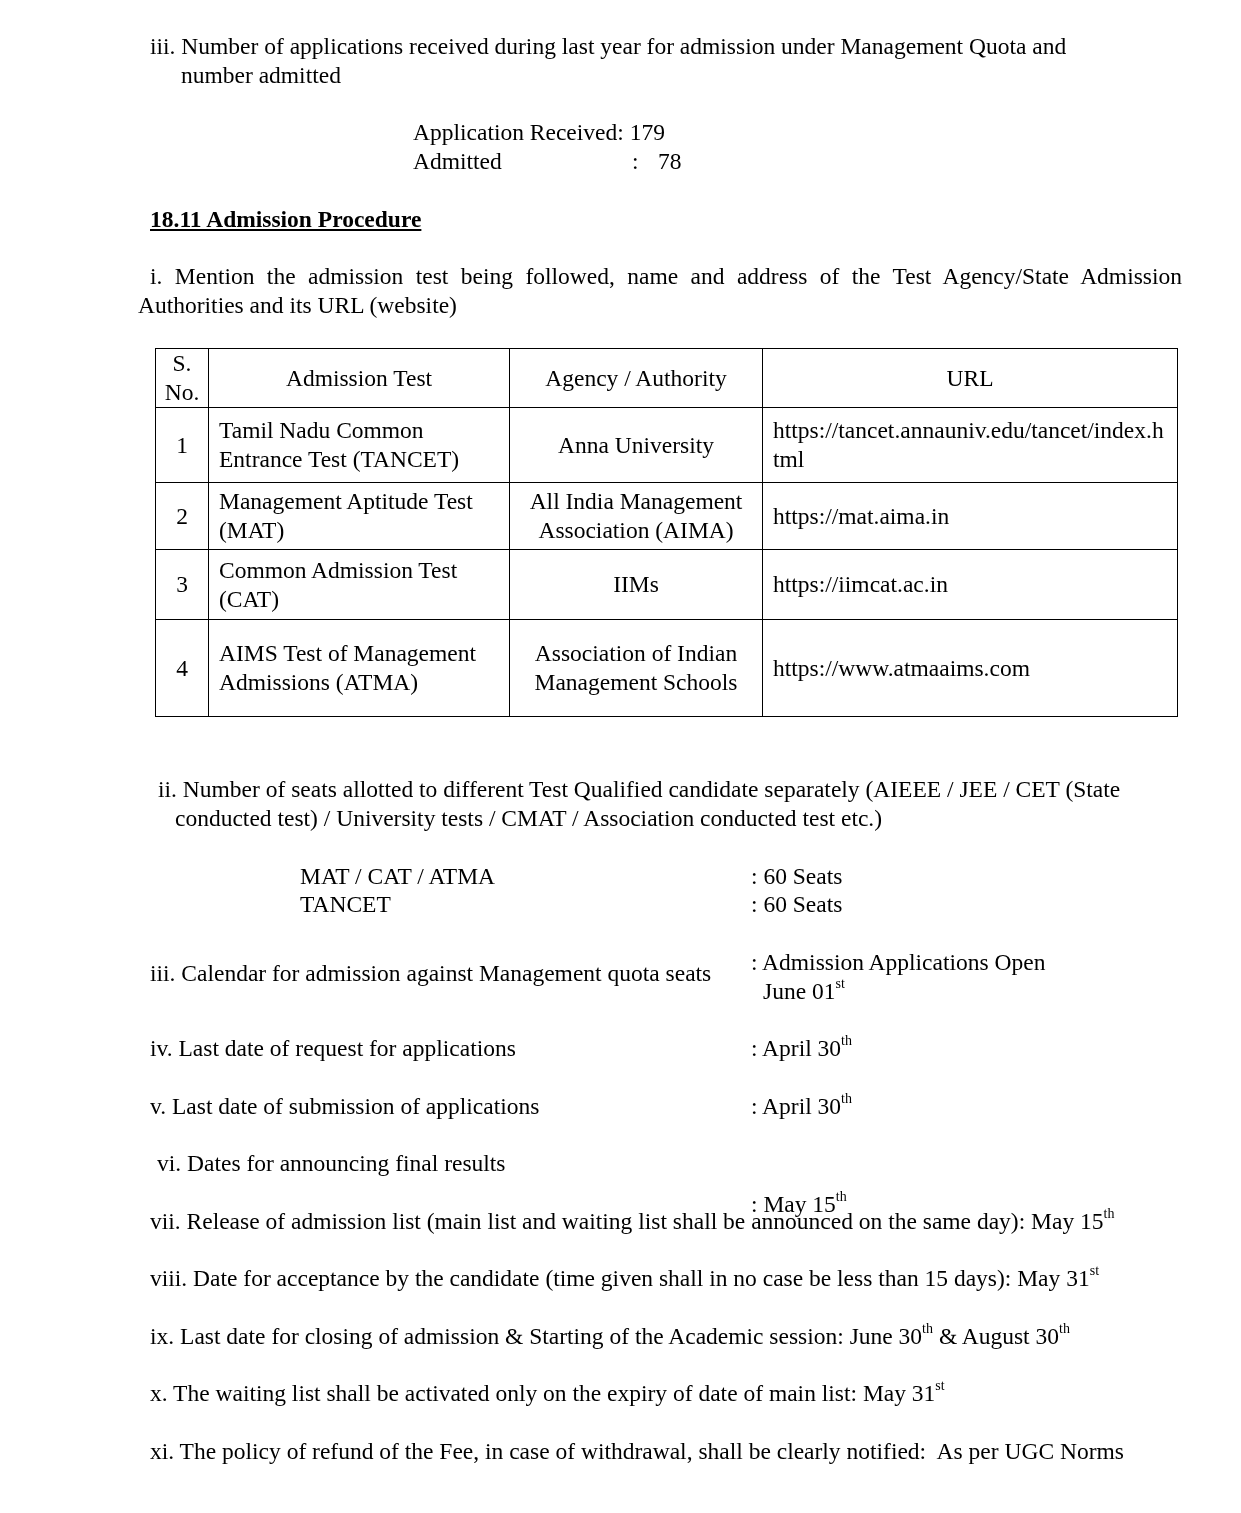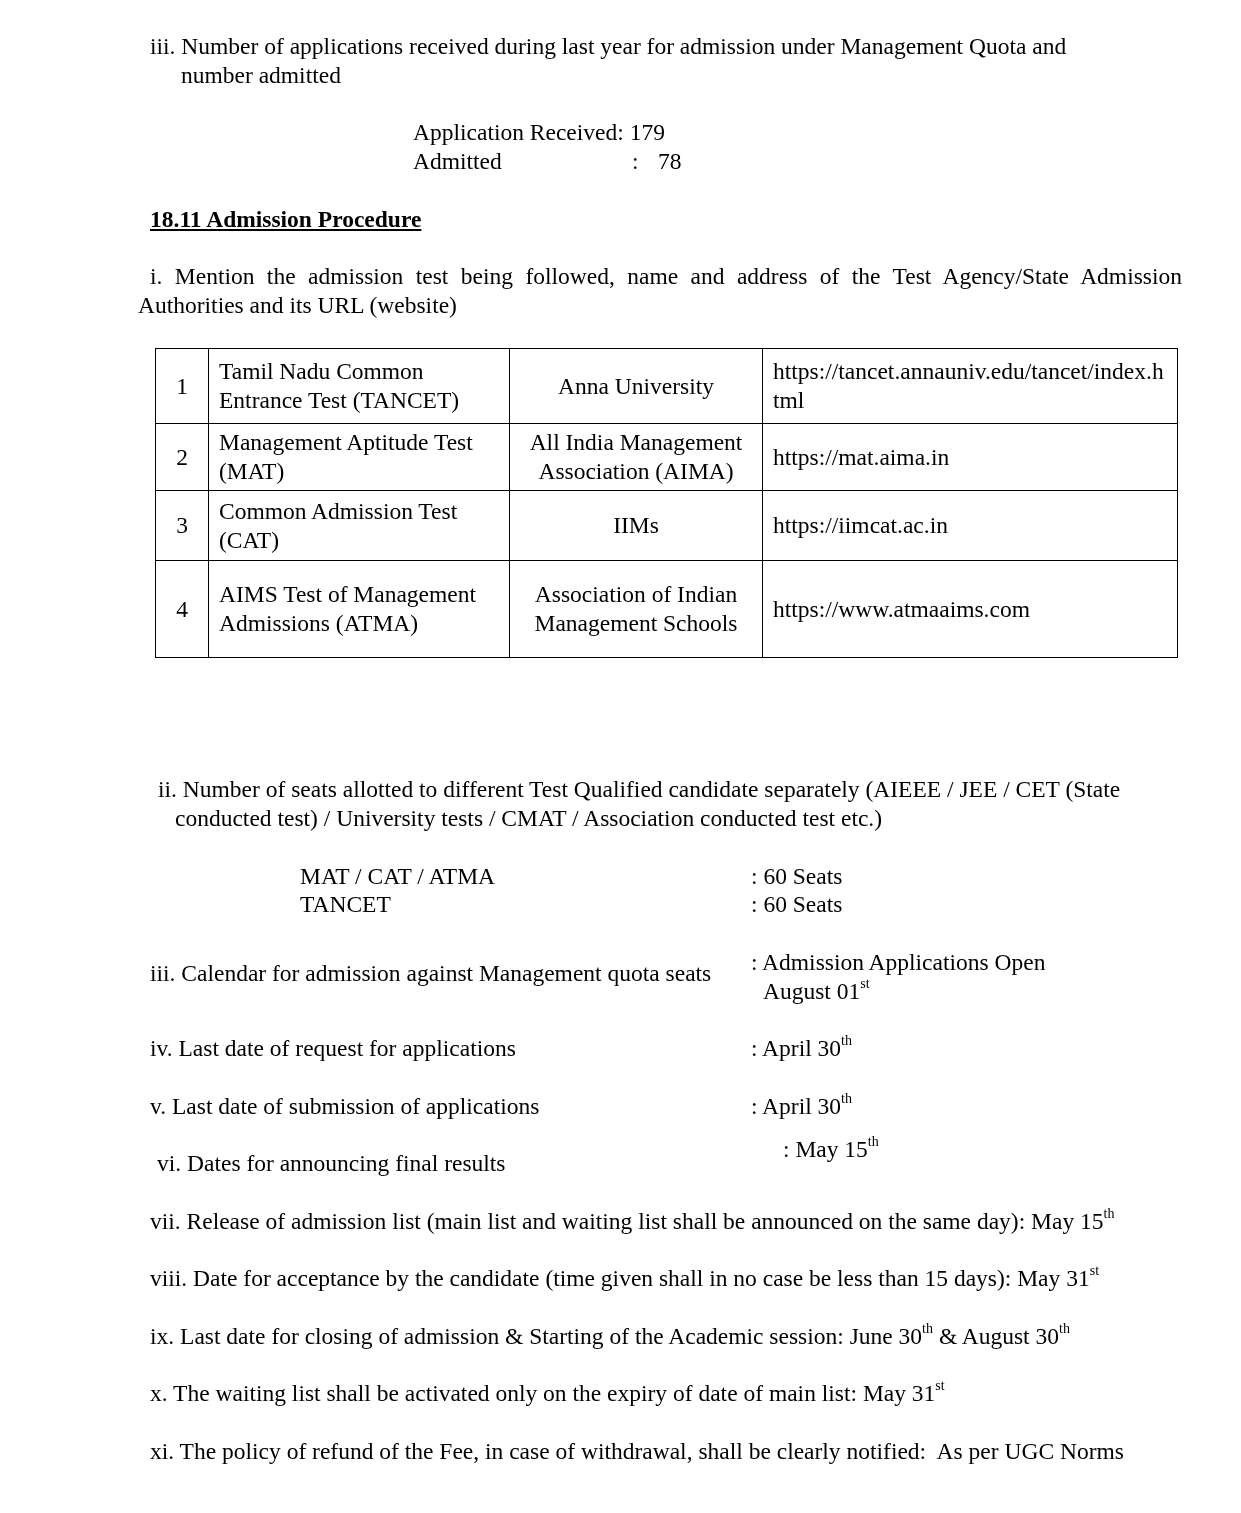--- a/index.html
+++ b/index.html
@@ -38,20 +38,26 @@
 <div class="abs" style="left:632px; top:147px;">:</div>
 <div class="abs" style="left:658px; top:147px;">78</div>
 
 <div class="abs heading" style="left:150px; top:205px;">18.11 Admission Procedure</div>
 
 <div class="abs" style="left:150px; top:262px; width:1032px; text-align:justify; text-align-last:justify; white-space:normal;">i. Mention the admission test being followed, name and address of the Test Agency/State Admission</div>
 <div class="abs" style="left:138px; top:291px;">Authorities and its URL (website)</div>
 
 <table class="adm">
   <tbody>
+      <tr style="height:59px;">
+    <th class="c0" style="white-space:normal;">S. No.</th>
+    <th class="c1" style="text-align:center;">Admission Test</th>
+    <th class="c2">Agency / Authority</th>
+    <th class="c3" style="text-align:center;">URL</th>
+  </tr>
   <tr style="height:75px;">
     <td class="c0">1</td>
     <td class="c1">Tamil Nadu Common Entrance Test (TANCET)</td>
     <td class="c2">Anna University</td>
     <td class="c3 url-cell">https://tancet.annauniv.edu/tancet/index.html</td>
   </tr>
   <tr style="height:67px;">
     <td class="c0">2</td>
     <td class="c1">Management Aptitude Test (MAT)</td>
     <td class="c2">All India Management Association (AIMA)</td>
@@ -74,30 +80,30 @@
 
 <div class="abs" style="left:150px; top:775px;margin-left:8px;">ii. Number of seats allotted to different Test Qualified candidate separately (AIEEE / JEE / CET (State</div>
 <div class="abs" style="left:175px; top:804px;">conducted test) / University tests / CMAT / Association conducted test etc.)</div>
 <div class="abs" style="left:300px; top:862px;">MAT / CAT / ATMA</div>
 <div class="abs" style="left:751px; top:862px;">: 60 Seats</div>
 <div class="abs" style="left:300px; top:890px;">TANCET</div>
 <div class="abs" style="left:751px; top:890px;">: 60 Seats</div>
 
 <div class="abs" style="left:150px; top:948px;margin-top:11px;">iii. Calendar for admission against Management quota seats</div>
 <div class="abs" style="left:751px; top:948px;">: Admission Applications Open</div>
-<div class="abs" style="left:763px; top:977px;"><span>August 01</span><sup>st</sup></div>
+<div class="abs" style="left:763px; top:977px;"><span>June 01</span><sup>st</sup></div>
 
 <div class="abs" style="left:150px; top:1034px;">iv. Last date of request for applications</div>
 <div class="abs" style="left:751px; top:1034px;"><span>: April 30</span><sup>th</sup></div>
 
 <div class="abs" style="left:150px; top:1092px;">v. Last date of submission of applications</div>
 <div class="abs" style="left:751px; top:1092px;"><span>: April 30</span><sup>th</sup></div>
 
 <div class="abs" style="left:157px; top:1149px;">vi. Dates for announcing final results</div>
-<div class="abs" style="left:751px; top:1135px;margin-left:32px;"><span>: May 15</span><sup>th</sup></div>
+<div class="abs" style="left:751px; top:1190px;"><span>: May 15</span><sup>th</sup></div>
 
 <div class="abs" style="left:150px; top:1207px;"><span>vii. Release of admission list (main list and waiting list shall be announced on the same day): May 15</span><sup>th</sup></div>
 
 <div class="abs" style="left:150px; top:1264px;"><span>viii. Date for acceptance by the candidate (time given shall in no case be less than 15 days): May 31</span><sup>st</sup></div>
 
 <div class="abs" style="left:150px; top:1322px;"><span>ix. Last date for closing of admission &amp; Starting of the Academic session: June 30</span><sup>th</sup><span> &amp; August 30</span><sup>th</sup></div>
 
 <div class="abs" style="left:150px; top:1379px;"><span>x. The waiting list shall be activated only on the expiry of date of main list: May 31</span><sup>st</sup></div>
 
 <div class="abs" style="left:150px; top:1437px; white-space:pre;">xi. The policy of refund of the Fee, in case of withdrawal, shall be clearly notified:  As per UGC Norms</div>

